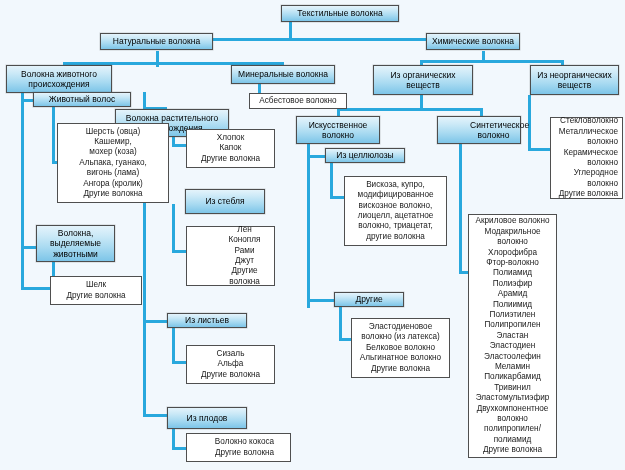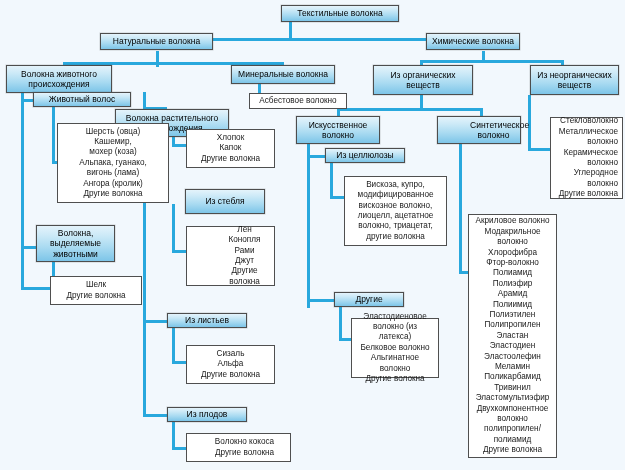--- a/index.html
+++ b/index.html
@@ -214,21 +214,21 @@
   <div class="node cat" style="left:167px; top:313px; width:80px; height:15px;">
     <span class="txt">Из листьев</span>
   </div>
 
   <div class="node leaf" style="left:186px; top:345px; width:89px; height:39px;">
     <span class="txt">Сизаль
 Альфа
 Другие волокна</span>
   </div>
 
-  <div class="node cat" style="left:167px; top:407px; width:80px; height:15px;">
+  <div class="node cat" style="left:167px; top:407px; width:80px; height:22px;">
     <span class="txt">Из плодов</span>
   </div>
 
   <div class="node leaf" style="left:186px; top:433px; width:105px; height:29px;padding-left:16px;">
     <span class="txt">Волокно кокоса
 Другие волокна</span>
   </div>
 
   <div class="node leaf" style="left:249px; top:93px; width:98px; height:16px;">
     <span class="txt">Асбестовое волокно</span>
@@ -249,21 +249,21 @@
 вискозное волокно,
 лиоцелл, ацетатное
 волокно, триацетат,
 другие волокна</span>
   </div>
 
   <div class="node cat" style="left:334px; top:292px; width:70px; height:15px;">
     <span class="txt">Другие</span>
   </div>
 
-  <div class="node leaf" style="left:351px; top:318px; width:88px; height:60px;">
+  <div class="node leaf" style="left:351px; top:318px; width:99px; height:60px;">
     <span class="txt">Эластодиеновое
 волокно (из латекса)
 Белковое волокно
 Альгинатное волокно
 Другие волокна</span>
   </div>
 
   <div class="node cat" style="left:437px; top:116px; width:84px; height:28px;padding-left:32px;">
     <span class="txt">Синтетическое
 волокно</span>

